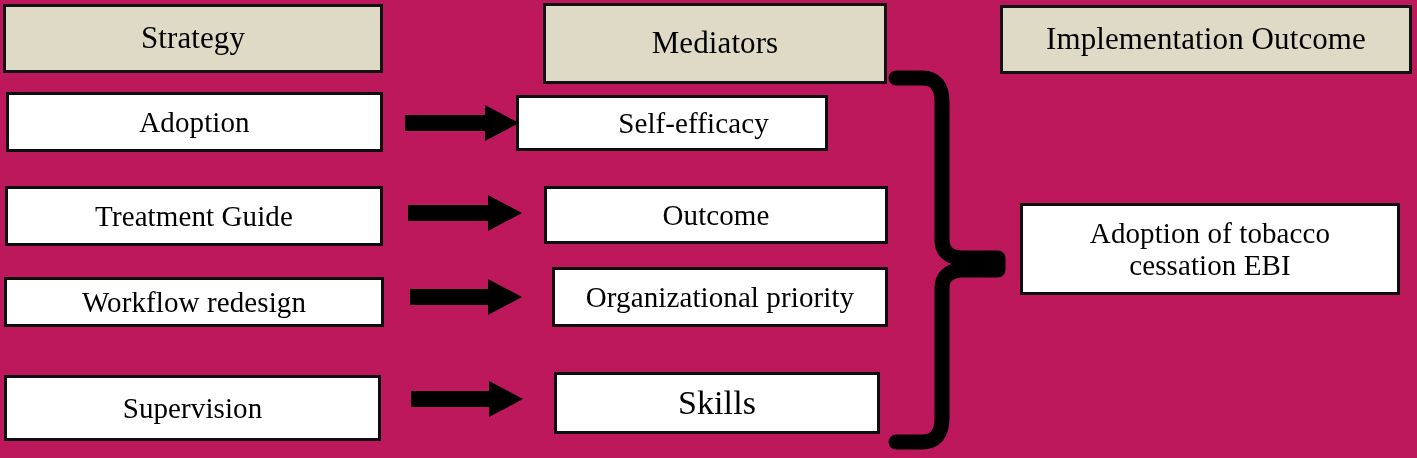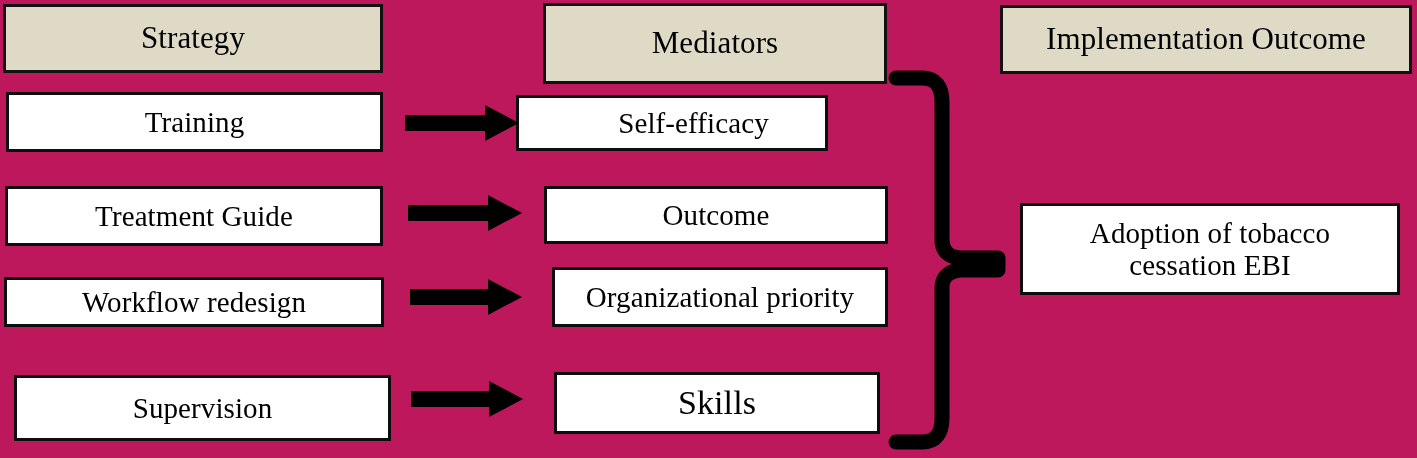--- a/index.html
+++ b/index.html
@@ -40,21 +40,21 @@
     padding: 0 6px;
   }
   
   #hdr-strategy   { left:3px;    top:4px;   width:380px; height:69px;  font-size:31px; }
   #hdr-mediators  { left:543px;  top:3px;   width:344px; height:81px;  font-size:31px; }
   #hdr-outcome    { left:1000px; top:5px;   width:412px; height:69px;  font-size:31px; }
   
   #bx-training    { left:6px;    top:92px;  width:377px; height:60px;  font-size:29px; }
   #bx-guide       { left:5px;    top:186px; width:378px; height:60px;  font-size:29px; }
   #bx-workflow    { left:4px;    top:277px; width:380px; height:50px;  font-size:29px; }
-  #bx-supervision { left:14px;    top:375px; width:377px; height:66px;  font-size:29px; }
+  #bx-supervision { left:4px;    top:375px; width:377px; height:66px;  font-size:29px; }
   
   #bx-selfeff     { left:516px;  top:95px;  width:312px; height:56px;  font-size:29px;padding-left:43px; }
   #bx-memory      { left:544px;  top:186px; width:344px; height:58px;  font-size:29px; }
   #bx-orgprio     { left:552px;  top:267px; width:336px; height:60px;  font-size:29px; }
   #bx-skills      { left:554px;  top:372px; width:326px; height:62px;  font-size:34px; }
   
   #bx-outcome     { left:1020px; top:203px; width:380px; height:92px;  font-size:29px; }
   
   .arrow {
     position: absolute;
@@ -84,21 +84,21 @@
     <span class="lbl">Strategy</span>
   </div>
   <div class="box header" id="hdr-mediators">
     <span class="lbl">Mediators</span>
   </div>
   <div class="box header" id="hdr-outcome">
     <span class="lbl">Implementation Outcome</span>
   </div>
 
   <div class="box" id="bx-training">
-    <span class="lbl">Training</span>
+    <span class="lbl">Adoption</span>
   </div>
   <div class="box" id="bx-guide">
     <span class="lbl">Treatment Guide</span>
   </div>
   <div class="box" id="bx-workflow">
     <span class="lbl">Workflow redesign</span>
   </div>
   <div class="box" id="bx-supervision">
     <span class="lbl">Supervision</span>
   </div>

